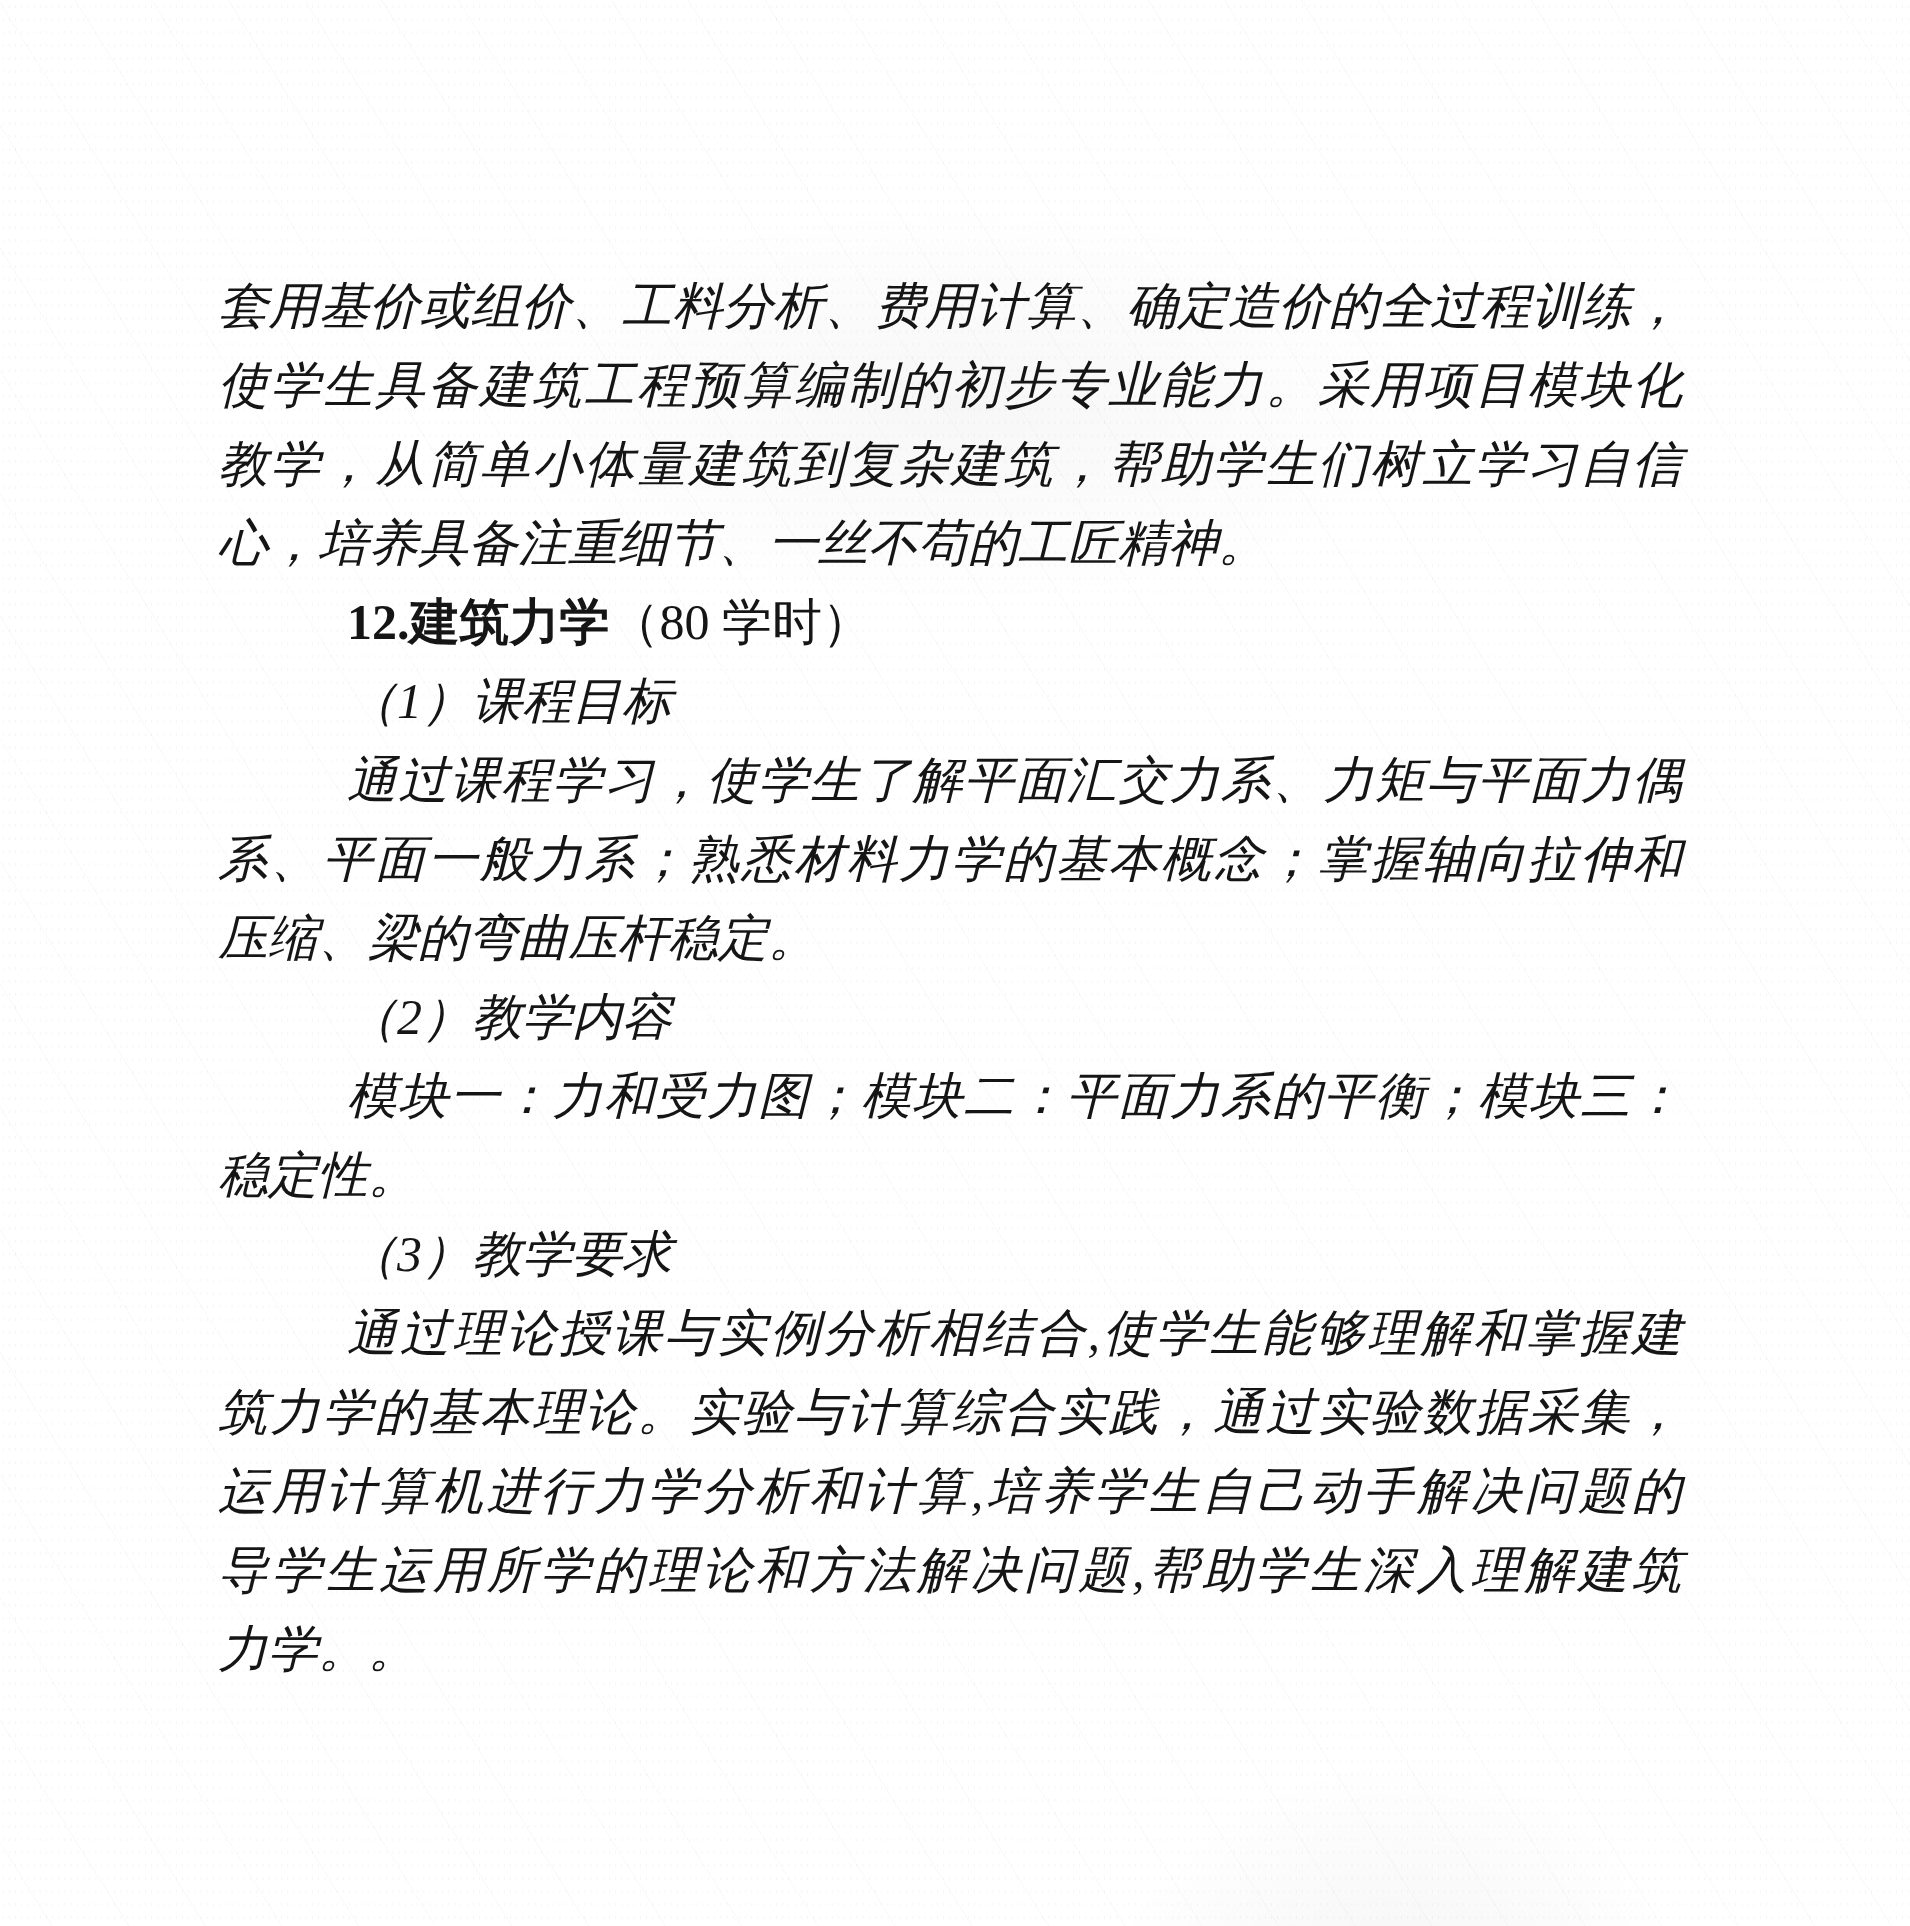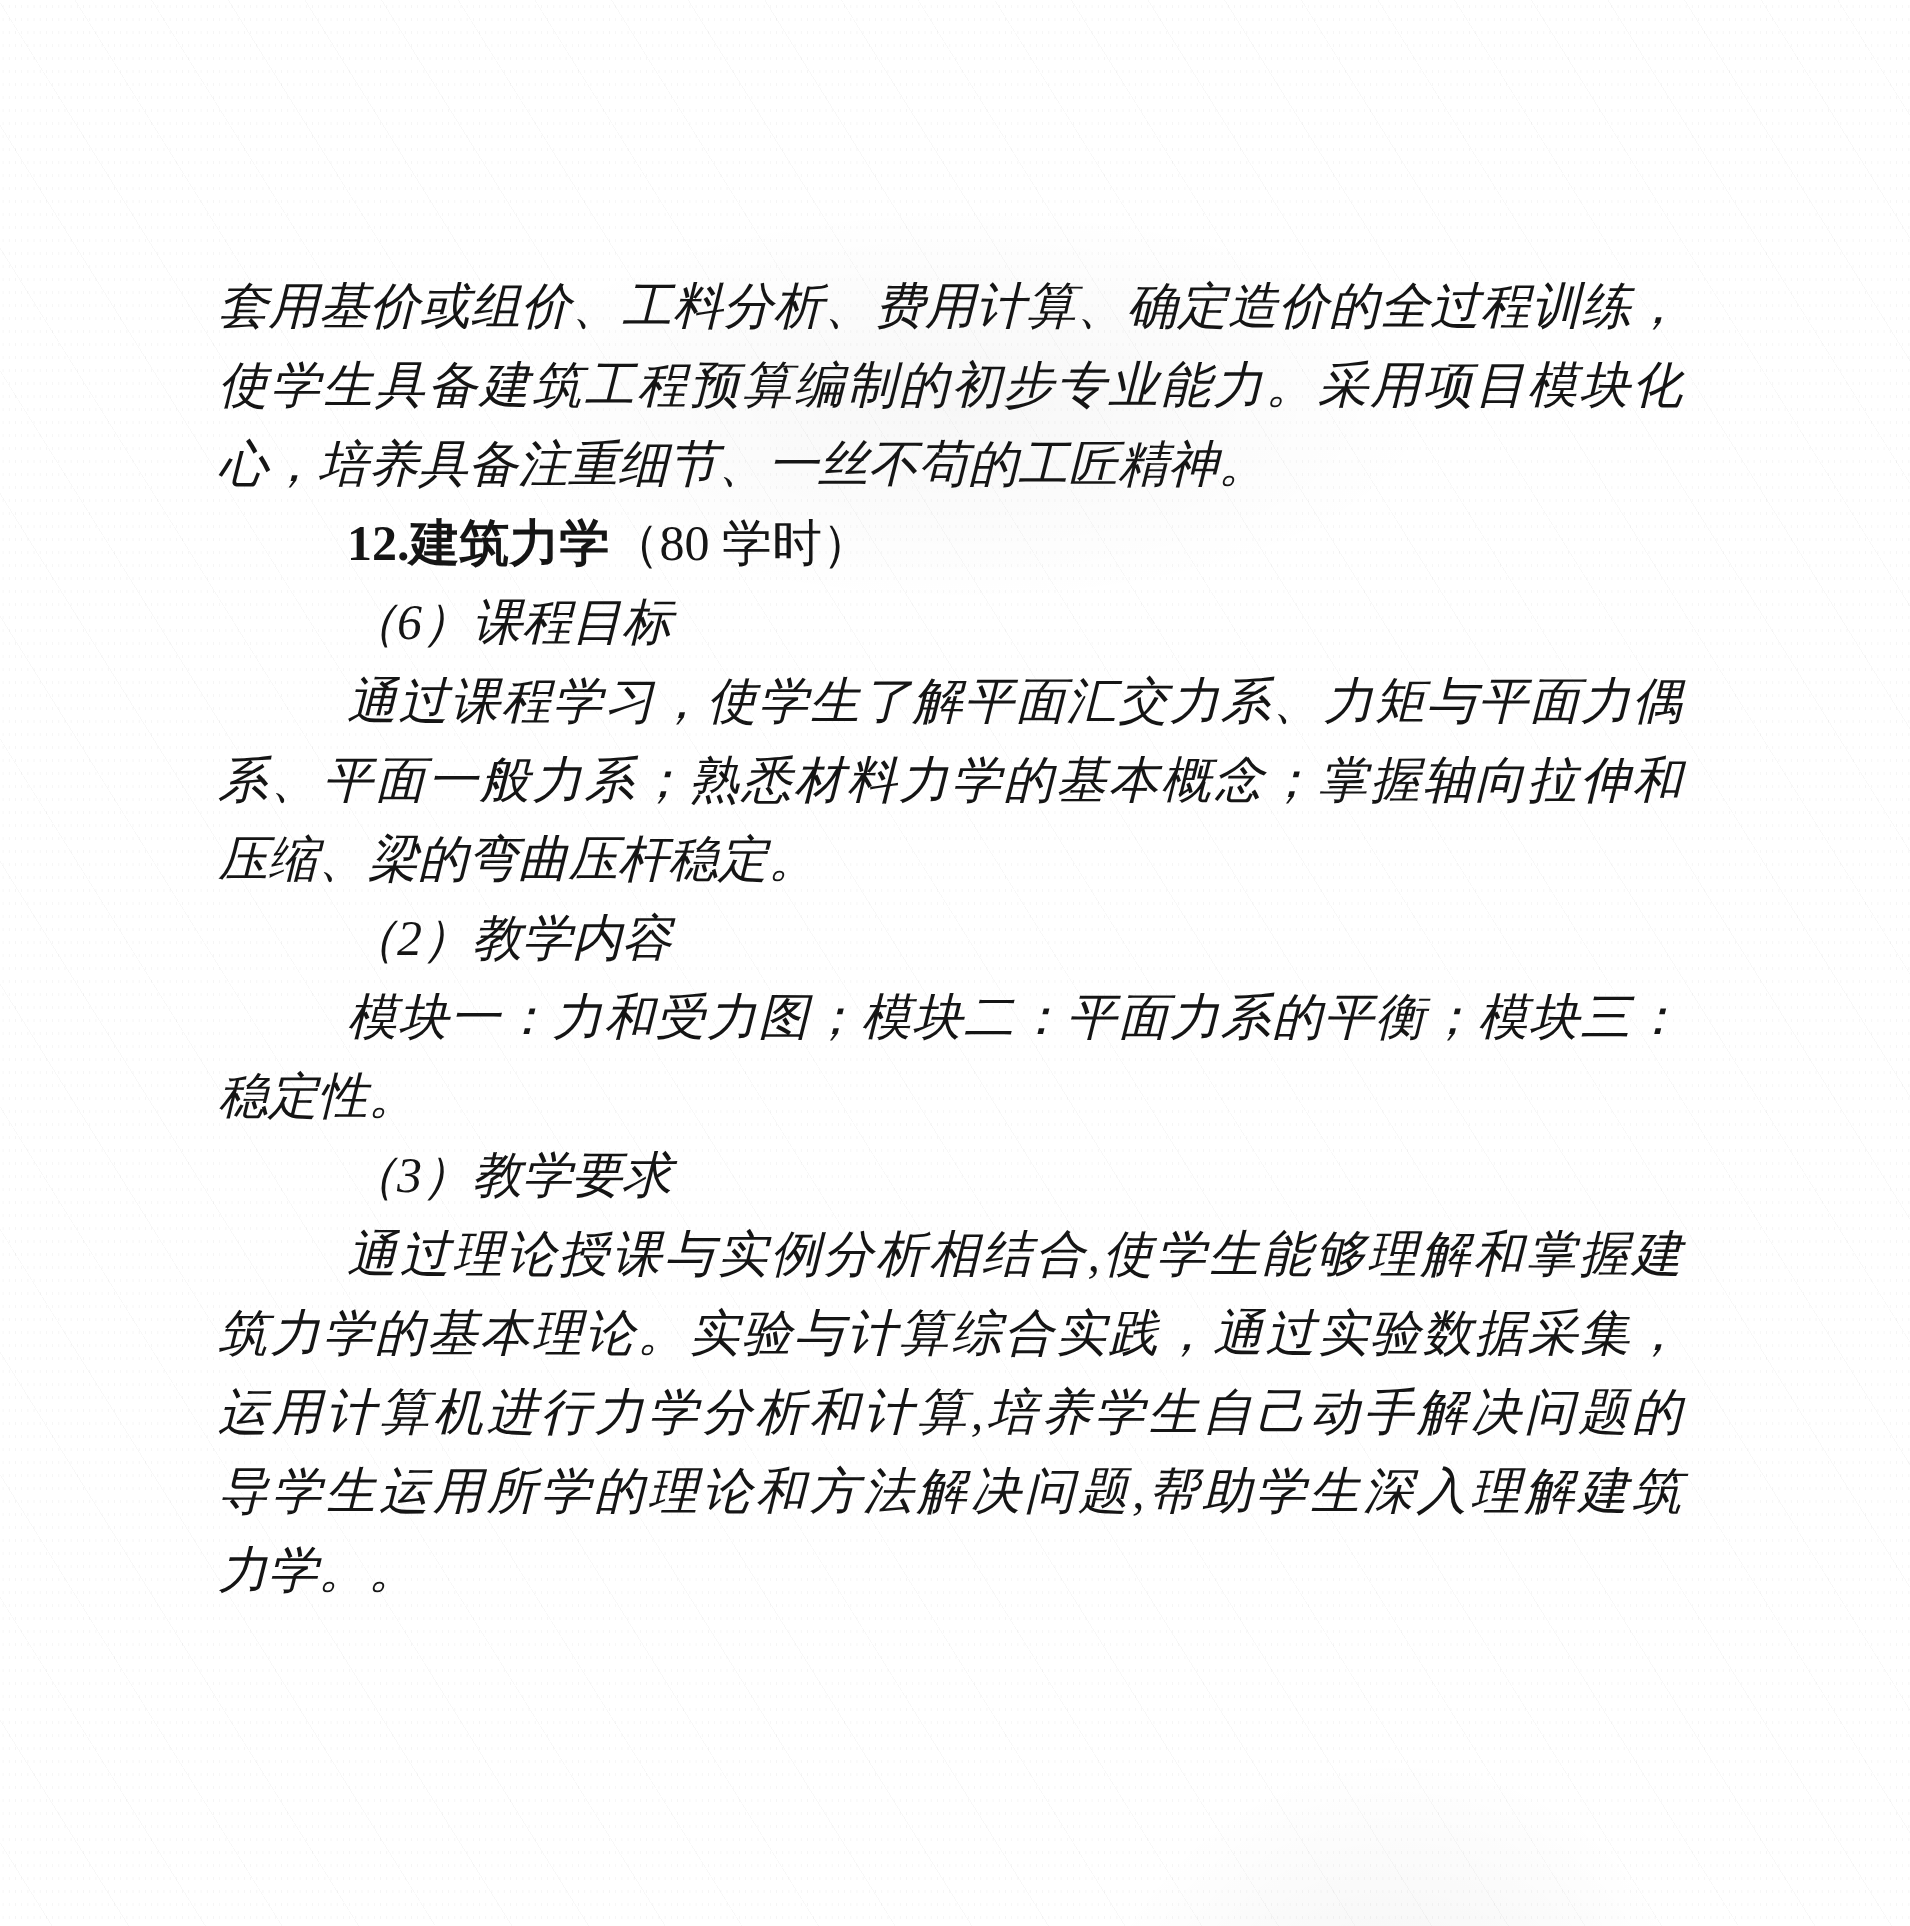--- a/index.html
+++ b/index.html
@@ -61,23 +61,24 @@
 
 <div class="page">
   <div class="artifact artifact-hlines"></div>
   <div class="artifact artifact-diag"></div>
   <div class="artifact artifact-blob"></div>
   <div class="artifact artifact-blob2"></div>
 
   <main class="textblock" id="textblock">
       <div class="line fill">套用基价或组价、工料分析、费用计算、确定造价的全过程训练，</div>
       <div class="line fill">使学生具备建筑工程预算编制的初步专业能力。采用项目模块化</div>
+      <div class="line fill">教学，从简单小体量建筑到复杂建筑，帮助学生们树立学习自信</div>
       <div class="line nofill">心，培养具备注重细节、一丝不苟的工匠精神。</div>
       <div class="line nofill indent heading"><span class="bold">12.建筑力学</span><span class="rest">（80 学时）</span></div>
-      <div class="line nofill indent">（6）课程目标</div>
+      <div class="line nofill indent">（1）课程目标</div>
       <div class="line fill indent">通过课程学习，使学生了解平面汇交力系、力矩与平面力偶</div>
       <div class="line fill">系、平面一般力系；熟悉材料力学的基本概念；掌握轴向拉伸和</div>
       <div class="line nofill">压缩、梁的弯曲压杆稳定。</div>
       <div class="line nofill indent">（2）教学内容</div>
       <div class="line fill indent">模块一：力和受力图；模块二：平面力系的平衡；模块三：</div>
       <div class="line nofill">稳定性。</div>
       <div class="line nofill indent">（3）教学要求</div>
       <div class="line fill indent">通过理论授课与实例分析相结合,使学生能够理解和掌握建</div>
       <div class="line fill">筑力学的基本理论。实验与计算综合实践，通过实验数据采集，</div>
       <div class="line fill">运用计算机进行力学分析和计算,培养学生自己动手解决问题的</div>

